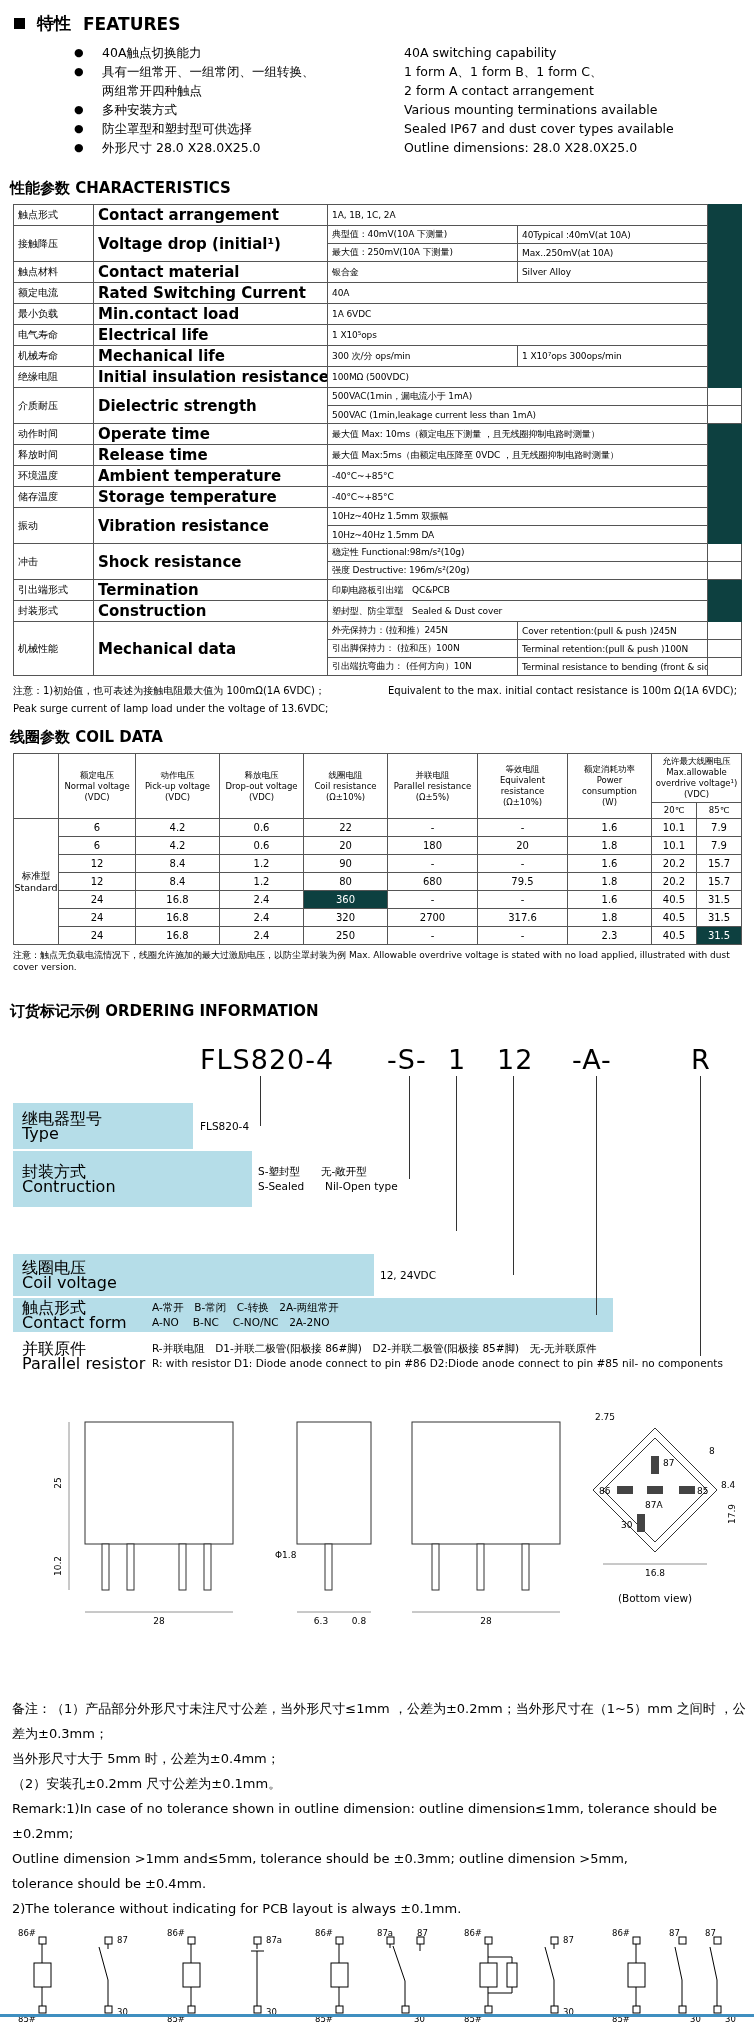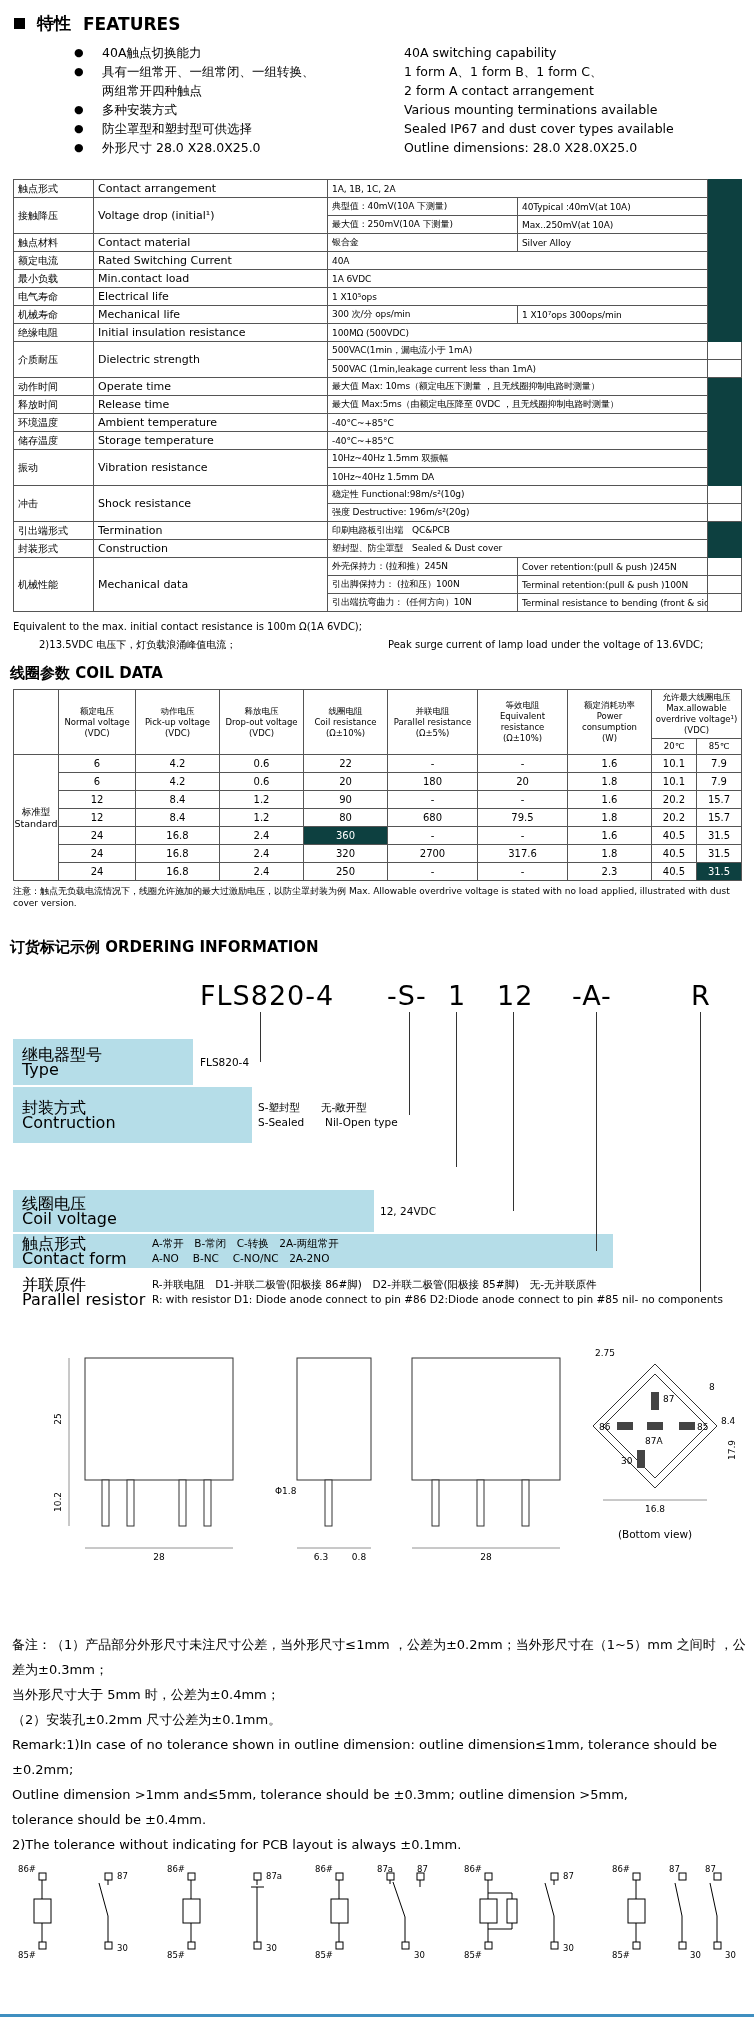--- a/index.html
+++ b/index.html
@@ -19,21 +19,21 @@
   .feat-en { flex:1; }
 
   .sec-title { font-weight:bold; font-size:15px; margin-left:10px; }
 
   
   .chars { margin-top:22px; }
   table.char { border-collapse:collapse; table-layout:fixed; width:728px; margin:6px 0 0 13px; }
   .char td { border:1px solid #555; height:18px; padding:1px 4px; overflow:hidden;
              white-space:nowrap; vertical-align:middle; }
   .char td.cn { font-size:10px; }
-  .char td.en { font-size:11px; }
+  .char td.en { font-size:15px;font-weight:bold; }
   .char td.v  { font-size:9px; letter-spacing:-0.1px; }
   .char td.dark { background:var(--dark-cell,#0d4040); border-color:var(--dark-cell,#0d4040); }
   .char-notes { margin:6px 0 0 13px; font-size:10px; line-height:18px; }
   .note-row { display:flex; }
   .note-row .nl { width:375px; }
   .note-row .nl.ind { padding-left:26px; }
 
   
   .coilsec { margin-top:10px; }
   table.coil { border-collapse:collapse; table-layout:fixed; width:728px; margin:6px 0 0 13px; }
@@ -117,20 +117,21 @@
         </div>
         <div class="feat-row">
           <span class="feat-bullet">●</span>
           <span class="feat-cn">外形尺寸 28.0 X28.0X25.0</span>
           <span class="feat-en">Outline dimensions: 28.0 X28.0X25.0</span>
         </div>
       </div>
   </section>
 
   <section class="chars">
+    <h2 class="sec-title">性能参数 CHARACTERISTICS</h2>
     <table class="char" id="char-table">
       <colgroup>
         <col style="width:80px">
           <col style="width:234px">
           <col style="width:190px">
           <col style="width:190px">
           <col style="width:34px">
       </colgroup>
       <tbody>
           <tr>
@@ -269,24 +270,24 @@
           </tr>
           <tr>
             <td class="v">引出端抗弯曲力： (任何方向）10N</td>
             <td class="v">Terminal resistance to bending (front &amp; side)10N</td>
             <td class=""></td>
           </tr>
         </tbody>
     </table>
     <div class="char-notes">
       <div class="note-row">
+        <span class="nl">注意：1)初始值，也可表述为接触电阻最大值为 100mΩ(1A 6VDC)；</span>
         <span>Equivalent to the max. initial contact resistance is 100m Ω(1A 6VDC);</span>
       </div>
       <div class="note-row">
-        <span class="nl ind">2)13.5VDC 电压下，灯负载浪涌峰值电流；</span>
         <span>Peak surge current of lamp load under the voltage of 13.6VDC;</span>
       </div>
     </div>
   </section>
 
   <section class="coilsec">
     <h2 class="sec-title">线圈参数 COIL DATA</h2>
     <table class="coil" id="coil-table">
       <colgroup>
         <col style="width:45px">

